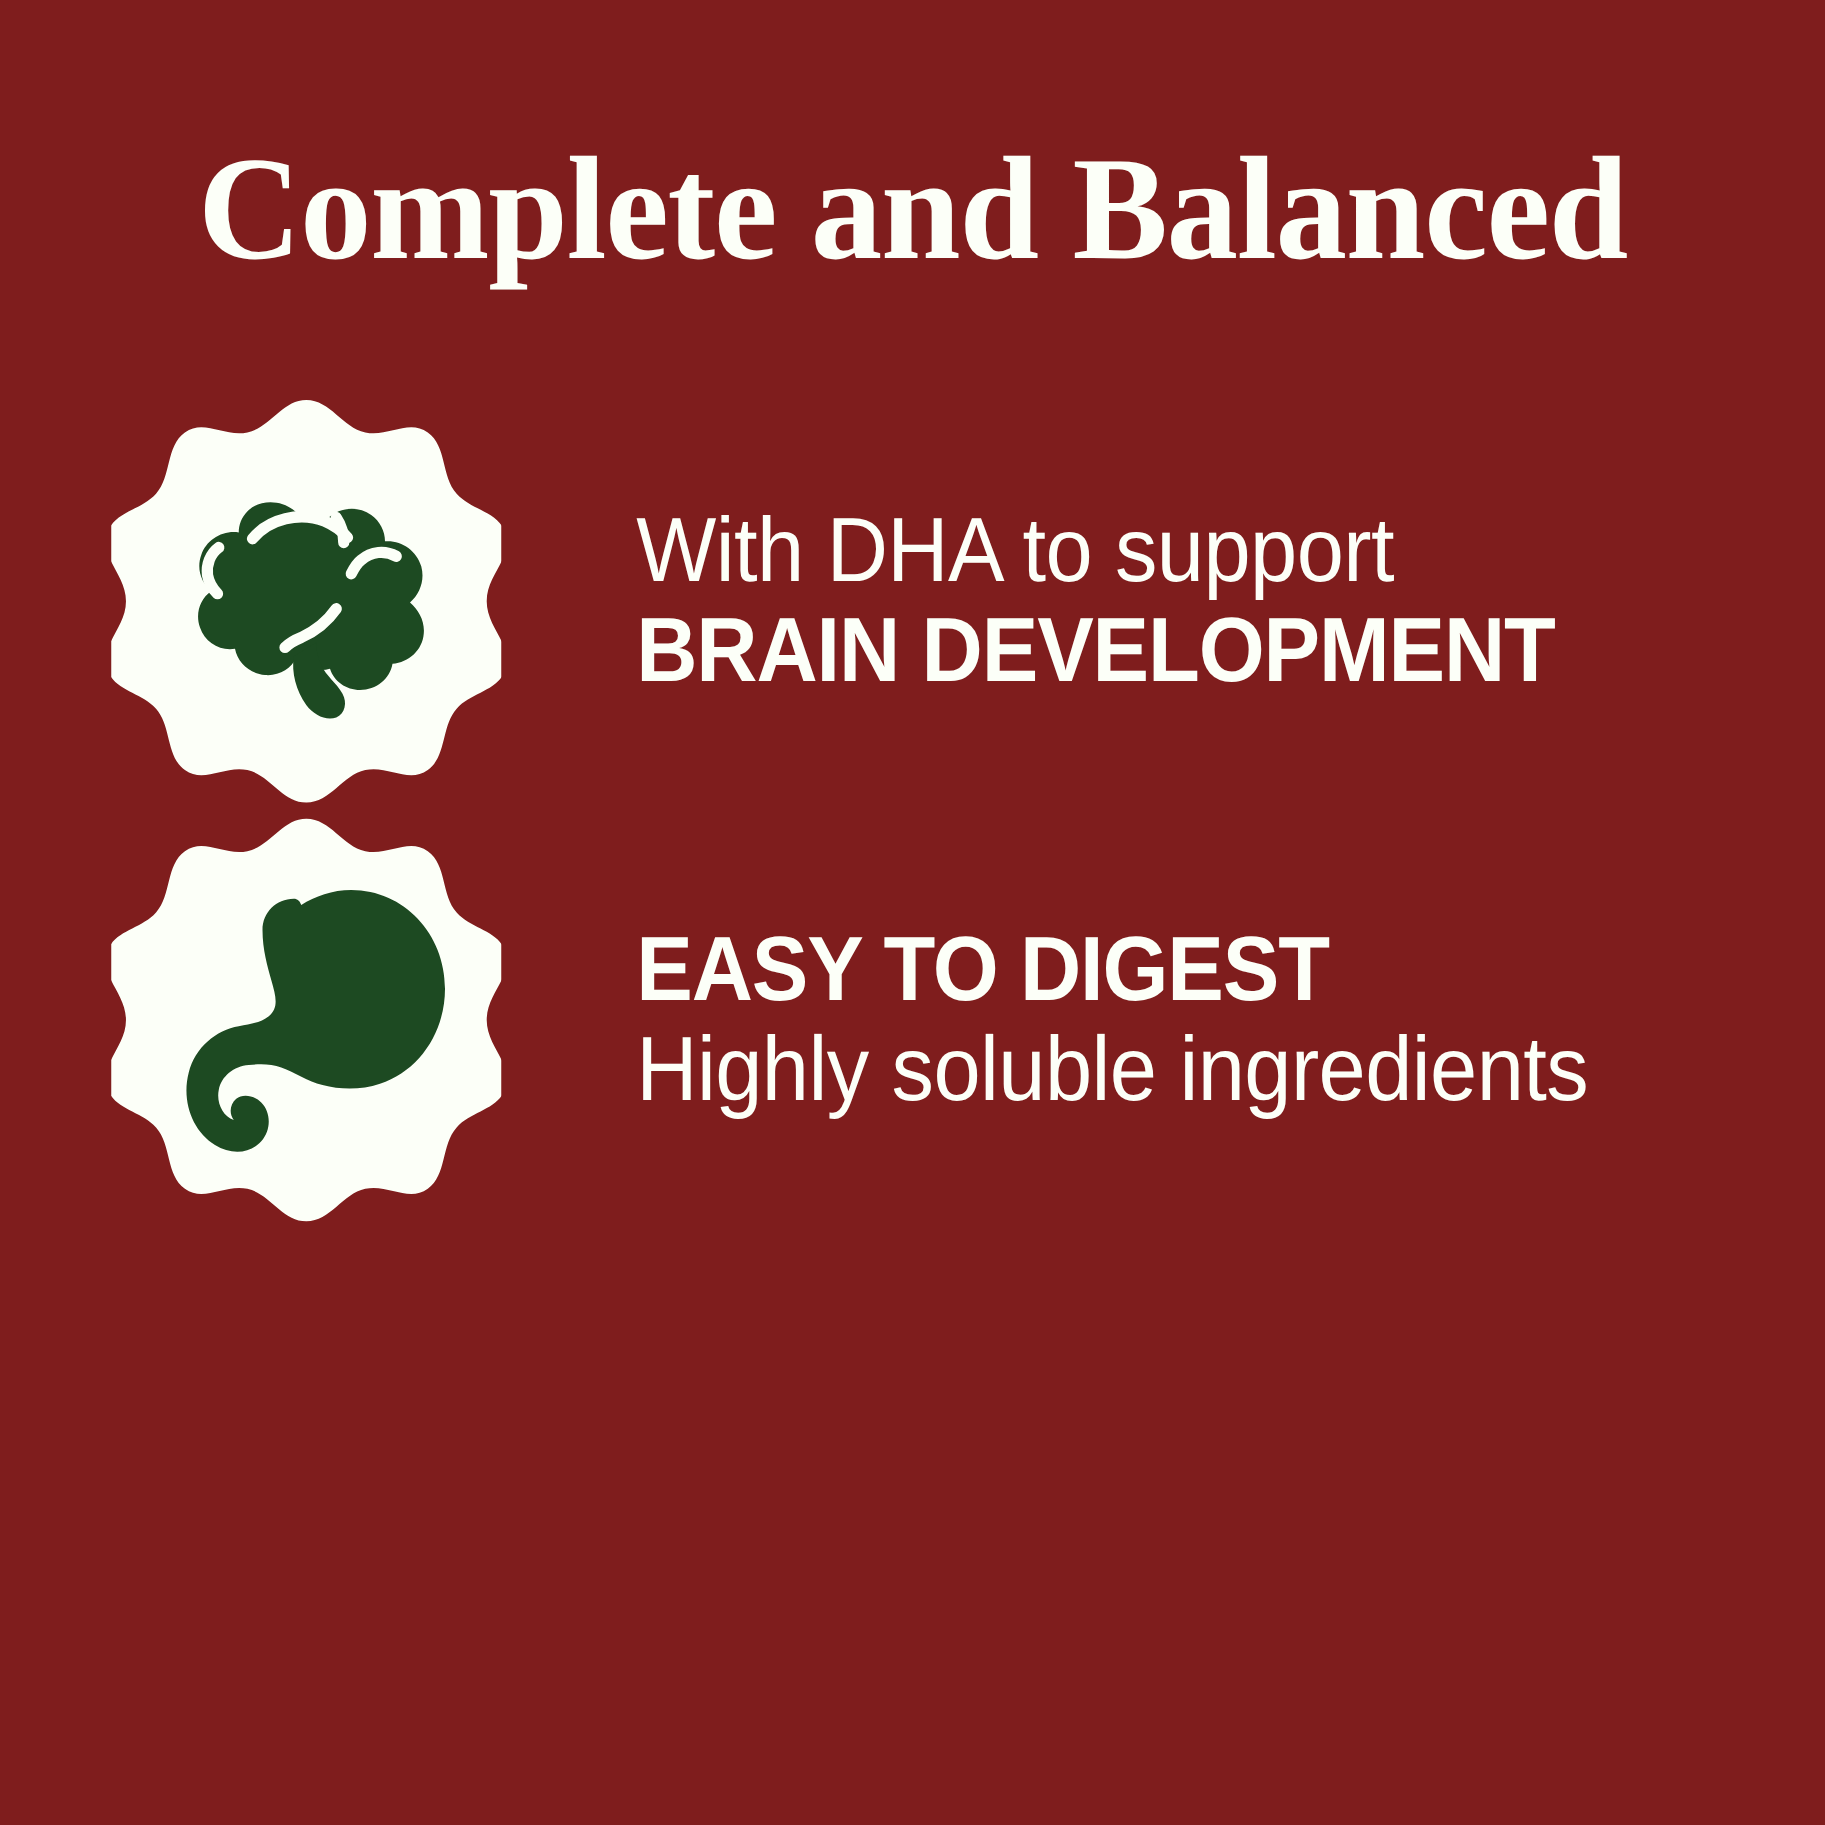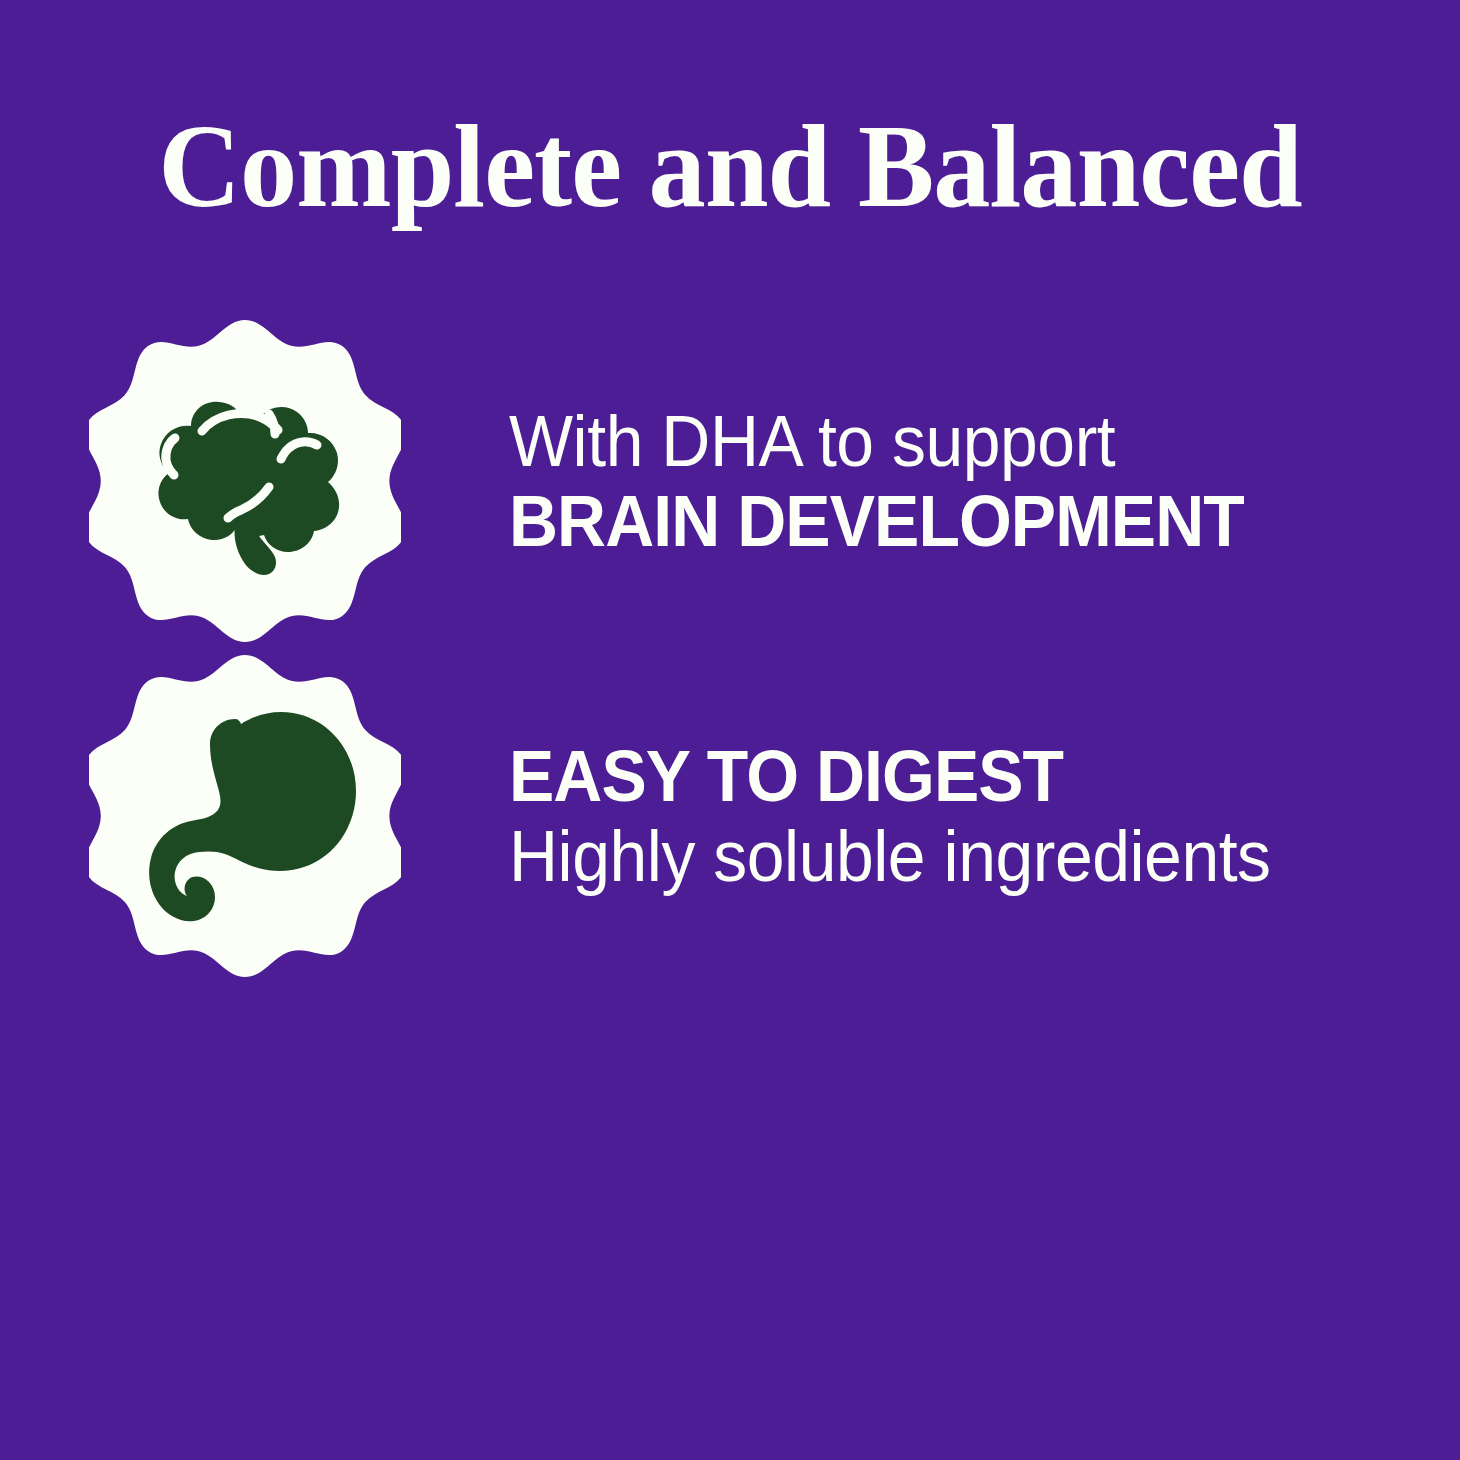--- a/index.html
+++ b/index.html
@@ -84,21 +84,21 @@
     font-size: 73px;
     line-height: 1.10;
     letter-spacing: -0.5px;
   }
   .feature-text .line.light  { font-weight: normal; }
   .feature-text .line.strong { font-weight: bold; letter-spacing: -1px; }
 </style>
 </head>
 <body>
 
-<div id="poster" style="background: #4c1d95;">
+<div id="poster" style="background: #7f1d1d;">
 
   <div id="title" style="color: rgb(252, 255, 248);">Complete and Balanced</div>
 
   <div class="feature-row" id="row-brain">
 
     <div class="badge">
       <svg viewBox="0 0 312 330" xmlns="http://www.w3.org/2000/svg" aria-hidden="true">
         <g>
           <path class="badge-shape" d="
             M156 4

